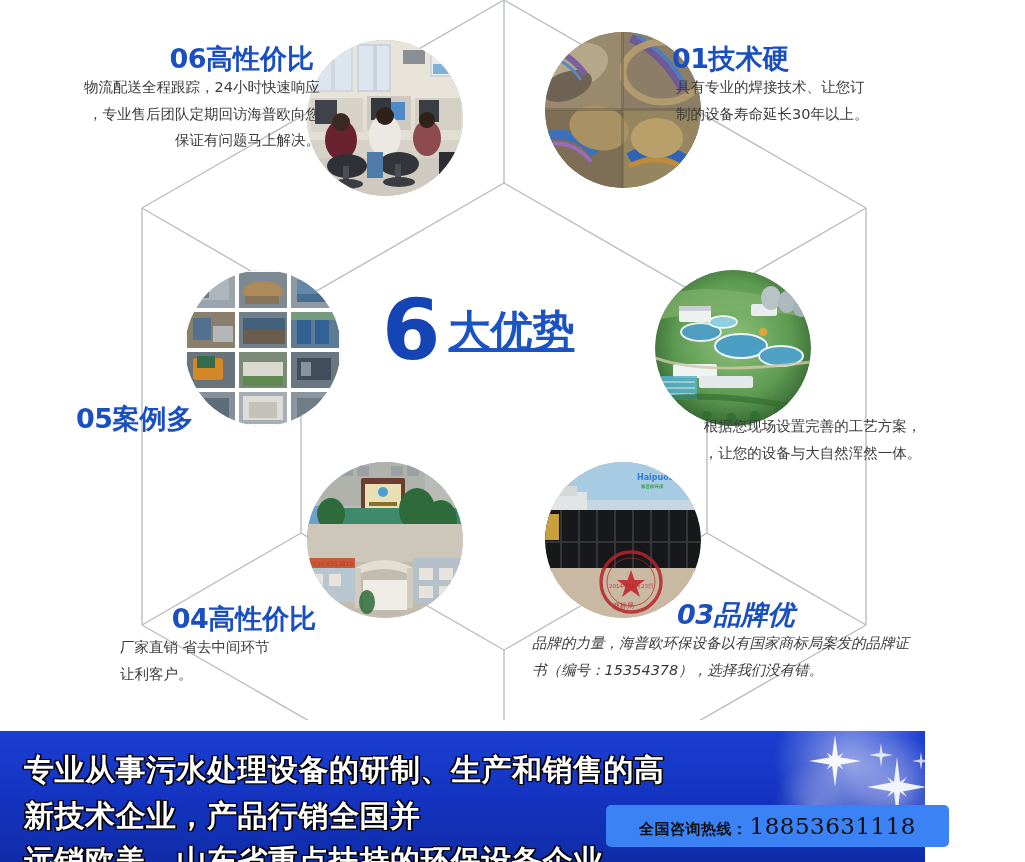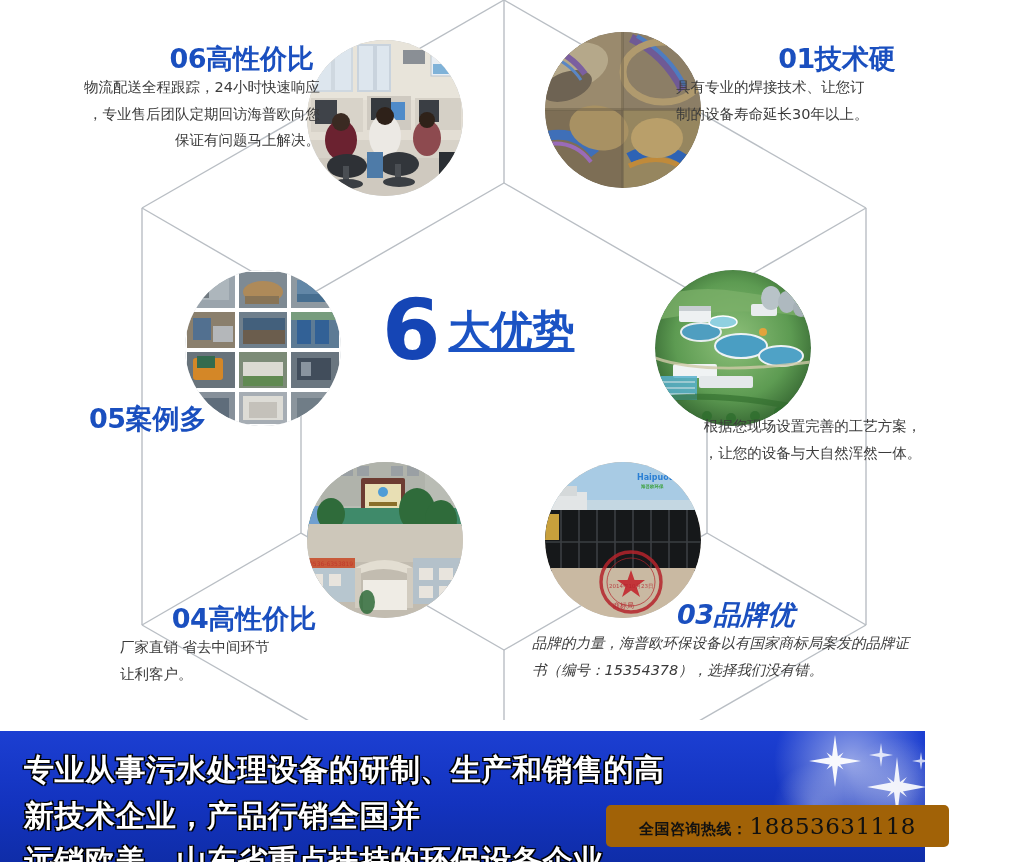--- a/index.html
+++ b/index.html
@@ -89,24 +89,24 @@
   }
   .ta-right{text-align:right;}
   .ta-left{text-align:left;}
 
   
   #f06{ left:20px;  top:44px;  width:300px; }
   #f01{ left:672px; top:44px;  width:330px; }
   #f02{ left:600px; top:413px; width:425px; }
   #f03{ left:532px; top:600px; width:505px;font-style:italic; }
   #f04{ left:72px;  top:604px; width:330px; }
-  #f05{ left:47px;  top:404px; width:300px; }
+  #f05{ left:34px;  top:404px; width:300px; }
 
   #f06 .feat-title{ text-align:right; padding-right:6px; }
-  #f01 .feat-title{ text-align:center; }
+  #f01 .feat-title{ text-align:left; }
   #f02 .feat-title{ text-align:left; padding-left:142px;}
   #f03 .feat-title{ text-align:left; padding-left:145px;}
   #f04 .feat-title{ text-align:center; padding-left:14px;}
   #f05 .feat-title{ text-align:left; padding-left:42px;}
 
   #f04 .feat-desc{ padding-left:48px; }
   #f05 .feat-desc{ padding-left:14px; }
   #f01 .feat-desc{ padding-left:4px; }
   #f02 .feat-desc{ text-align:center; }
 
@@ -143,21 +143,21 @@
        -1.4px  1.4px 0 #000,
         1.4px  1.4px 0 #000,
         0 0 2px #000;
     font-family:"DejaVu Sans","Liberation Sans",sans-serif;
     z-index:2;
   }
   .hotline-box{
     position:absolute;
     left:606px; top:805px;
     width:343px; height:42px;
-    background:#a16207;
+    background:#3b82f6;
     border-radius:5px;
     display:flex;
     align-items:center;
     justify-content:center;
     z-index:7;
   }
   .hotline-inner{
     display:flex;
     align-items:baseline;
     color:#111;

